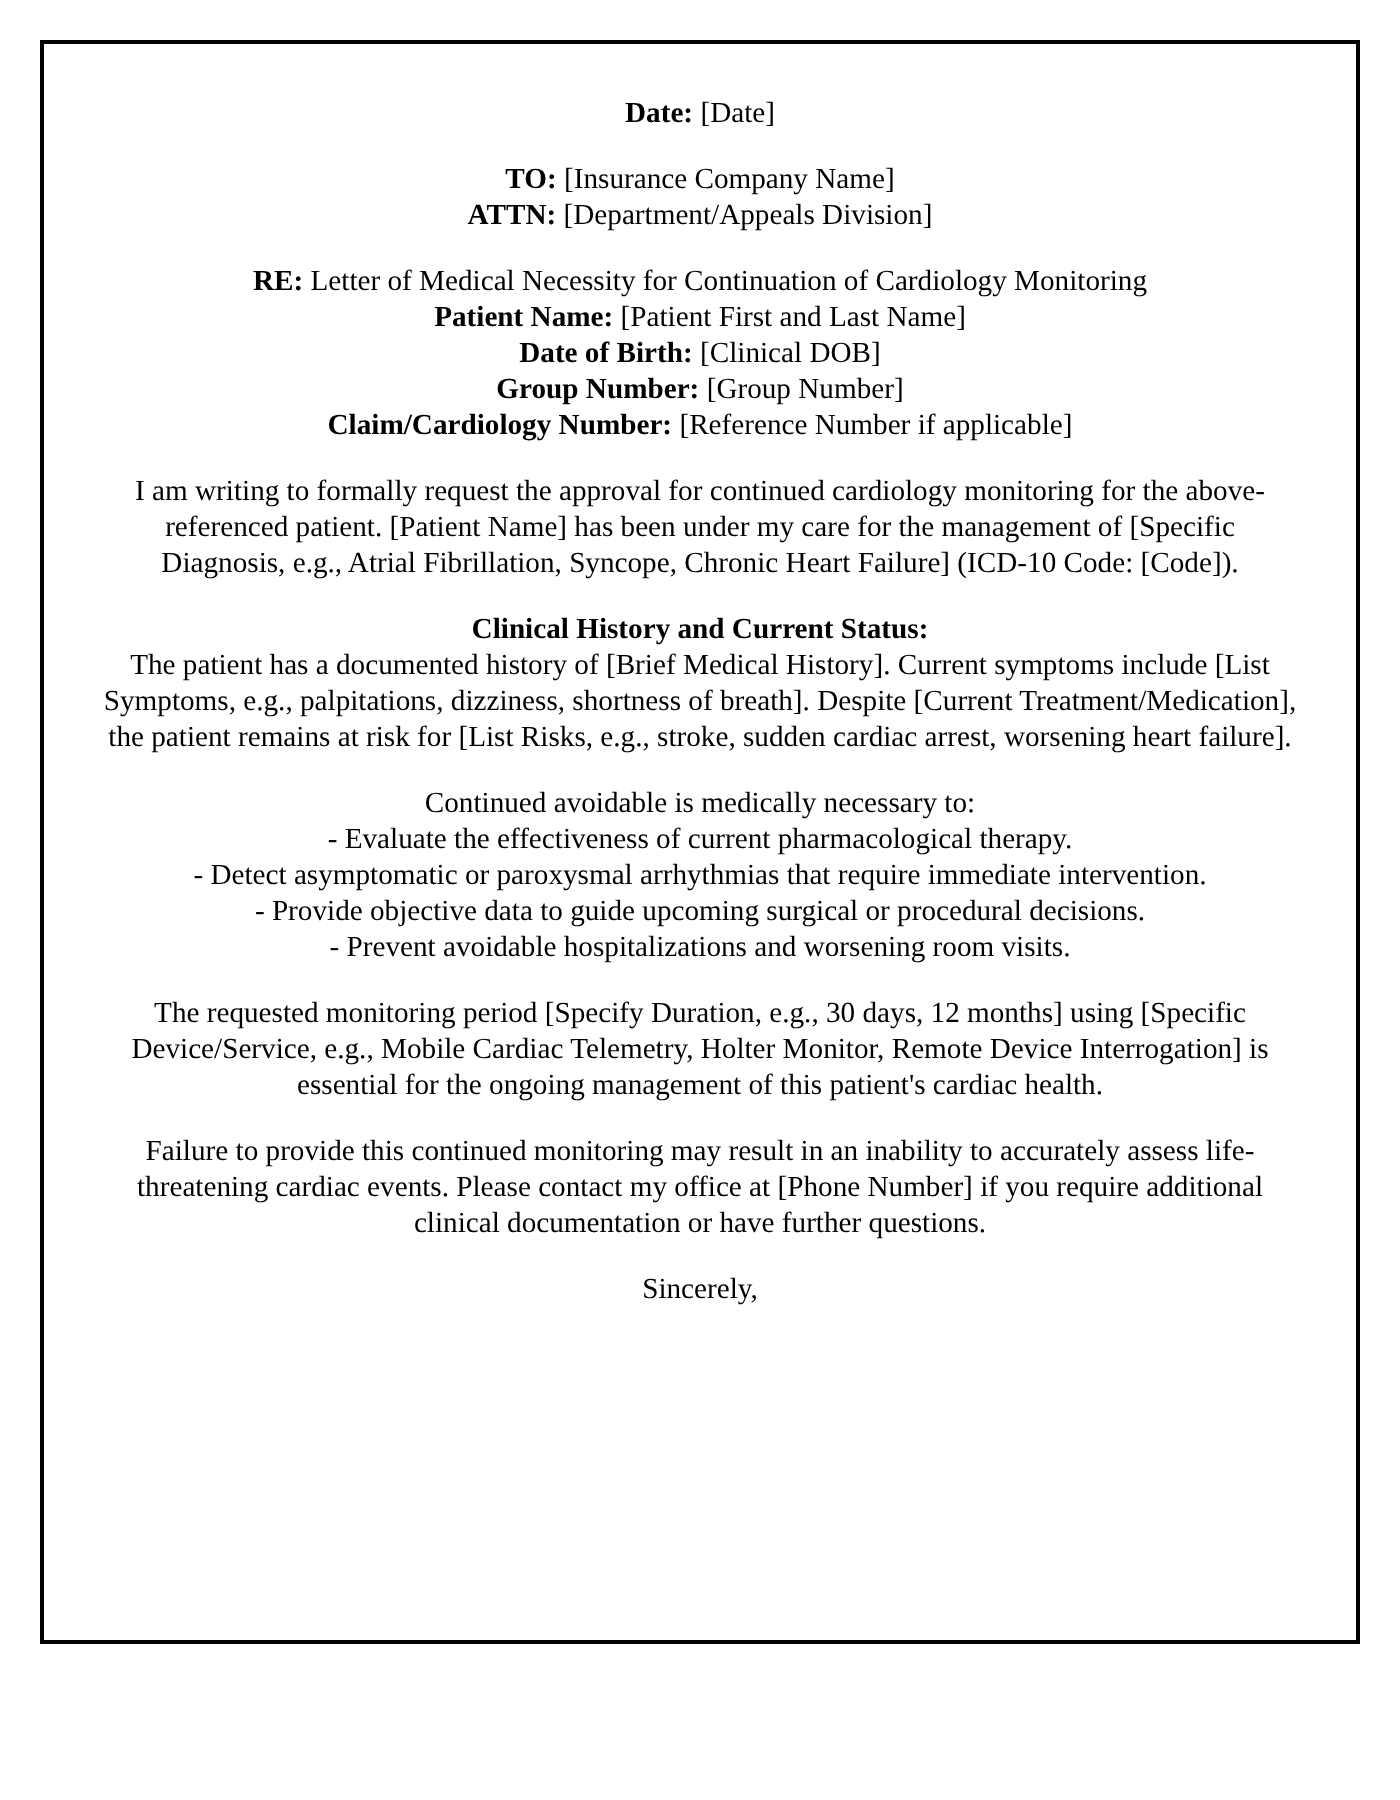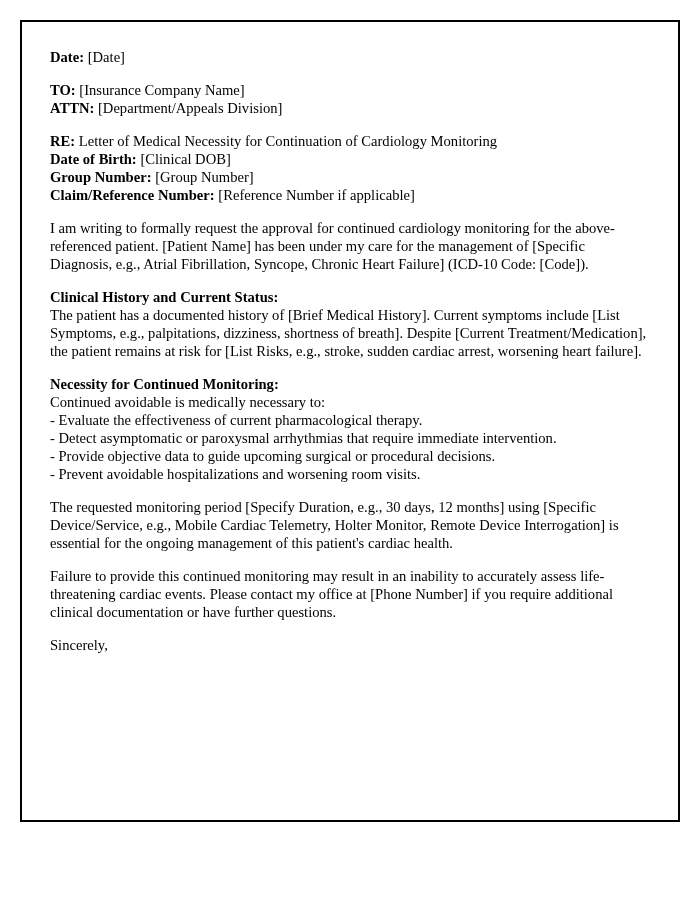--- a/index.html
+++ b/index.html
@@ -20,20 +20,21 @@
     width: 660px;
     height: 802px;
     border: 2px solid #000000;
     padding: 26px 28px;
     overflow: hidden;
     background: #ffffff;
   }
   .page * {
     font-size: 14.6px;
     line-height: 18px;
+    text-align: center;
   }
   .blk {
     margin: 0 0 15px 0;
   }
   .line {
     margin: 0;
   }
   .b {
     font-weight: 700;
   }
@@ -47,35 +48,35 @@
     <div class="line"><span class="b">Date:</span> <span>[Date]</span></div>
   </div>
 
   <div class="blk">
     <div class="line"><span class="b">TO:</span> <span>[Insurance Company Name]</span></div>
     <div class="line"><span class="b">ATTN:</span> <span>[Department/Appeals Division]</span></div>
   </div>
 
   <div class="blk">
     <div class="line"><span class="b">RE:</span> <span>Letter of Medical Necessity for Continuation of Cardiology Monitoring</span></div>
+    <div class="line"><span class="b">Patient Name:</span> <span>[Patient First and Last Name]</span></div>
     <div class="line"><span class="b">Date of Birth:</span> <span>[Clinical DOB]</span></div>
     <div class="line"><span class="b">Group Number:</span> <span>[Group Number]</span></div>
-    <div class="line"><span class="b">Claim/Reference Number:</span> <span>[Reference Number if applicable]</span></div>
+    <div class="line"><span class="b">Claim/Cardiology Number:</span> <span>[Reference Number if applicable]</span></div>
   </div>
 
 
   <div class="blk">I am writing to formally request the approval for continued cardiology monitoring for the above-referenced patient. [Patient Name] has been under my care for the management of [Specific Diagnosis, e.g., Atrial Fibrillation, Syncope, Chronic Heart Failure] (ICD-10 Code: [Code]).</div>
 
   <div class="blk">
     <div class="line b">Clinical History and Current Status:</div>
     <div class="line">The patient has a documented history of [Brief Medical History]. Current symptoms include [List Symptoms, e.g., palpitations, dizziness, shortness of breath]. Despite [Current Treatment/Medication], the patient remains at risk for [List Risks, e.g., stroke, sudden cardiac arrest, worsening heart failure].</div>
   </div>
 
   <div class="blk">
-    <div class="line b">Necessity for Continued Monitoring:</div>
     <div class="line">Continued avoidable is medically necessary to:</div>
     <div class="line">- Evaluate the effectiveness of current pharmacological therapy.</div>
     <div class="line">- Detect asymptomatic or paroxysmal arrhythmias that require immediate intervention.</div>
     <div class="line">- Provide objective data to guide upcoming surgical or procedural decisions.</div>
     <div class="line">- Prevent avoidable hospitalizations and worsening room visits.</div>
   </div>
 
   <div class="blk">
     <div class="line">The requested monitoring period [Specify Duration, e.g., 30 days, 12 months] using [Specific Device/Service, e.g., Mobile Cardiac Telemetry, Holter Monitor, Remote Device Interrogation] is essential for the ongoing management of this patient's cardiac health.</div>
   </div>

